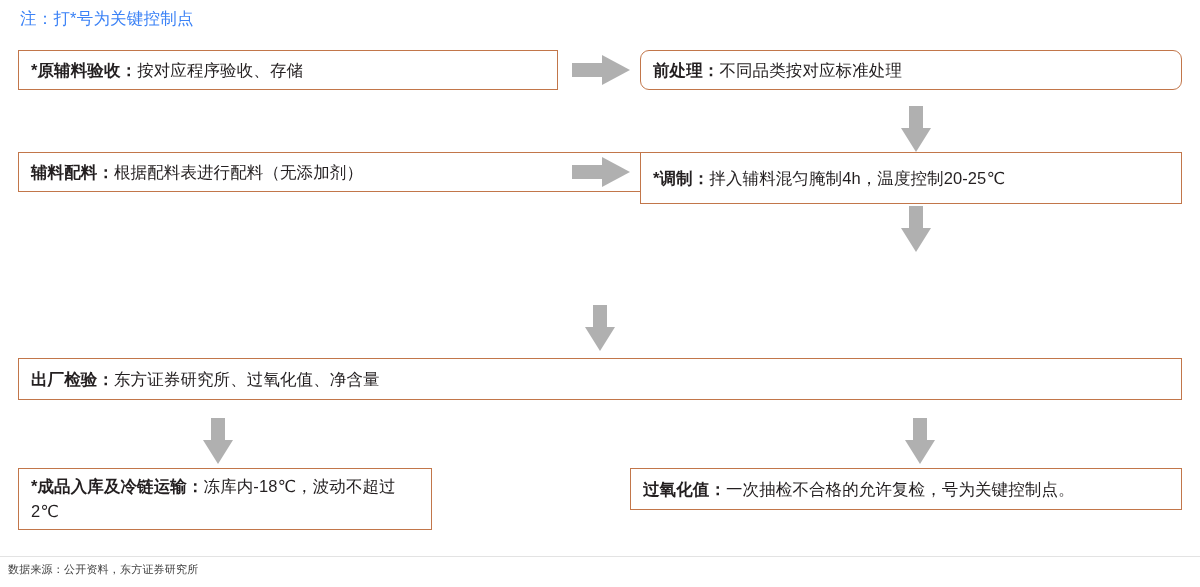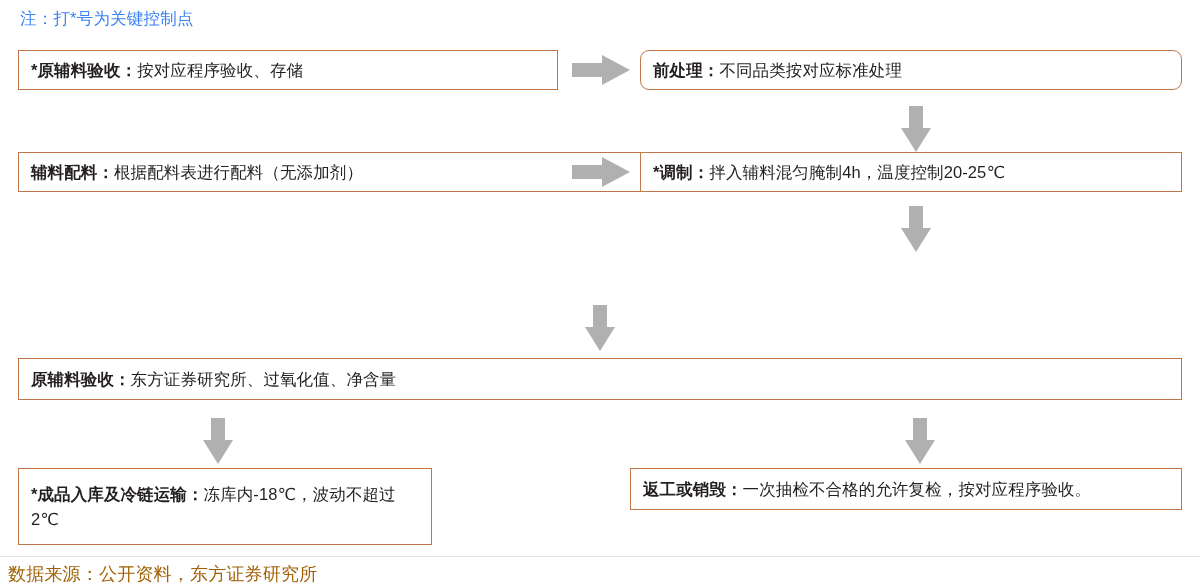--- a/index.html
+++ b/index.html
@@ -67,21 +67,21 @@
     border-bottom:15px solid transparent;
     border-left:28px solid #b0b0b0;
   }
 
   .footer-rule{
     position:absolute;left:0;right:0;top:556px;
     height:1px;background:#e3e3e3;
   }
   .footer{
     position:absolute;left:8px;top:562px;
-    font-size:18px;color:#a16207;letter-spacing:.2px;
+    font-size:11px;color:#404040;letter-spacing:.2px;
     white-space:nowrap;
   }
 </style>
 </head>
 <body>
 
 <div id="canvas">
 
   <div class="note">注：打*号为关键控制点</div>
 
@@ -111,61 +111,61 @@
     <span class="txt">
       <b>辅料配料：</b><span>根据配料表进行配料（无添加剂）</span>
     </span>
   </div>
 
   <div class="arrow arrow-right" style="left:572px;top:157px;">
     <div class="shaft"></div>
     <div class="head"></div>
   </div>
 
-  <div class="box" style="left:640px;top:152px;width:542px;height:40px;">
+  <div class="box" style="left:640px;top:152px;width:542px;height:52px;">
     <span class="txt">
       <b>*调制：</b><span>拌入辅料混匀腌制4h，温度控制20-25℃</span>
     </span>
   </div>
 
   <div class="arrow arrow-down" style="left:901px;top:206px;">
     <div class="shaft"></div>
     <div class="head"></div>
   </div>
 
 
   <div class="arrow arrow-down" style="left:585px;top:305px;">
     <div class="shaft"></div>
     <div class="head"></div>
   </div>
 
   <div class="box" style="left:18px;top:358px;width:1164px;height:42px;">
     <span class="txt">
-      <b>原辅料验收：</b><span>东方证券研究所、过氧化值、净含量</span>
+      <b>出厂检验：</b><span>东方证券研究所、过氧化值、净含量</span>
     </span>
   </div>
 
   <div class="arrow arrow-down" style="left:203px;top:418px;">
     <div class="shaft"></div>
     <div class="head"></div>
   </div>
 
   <div class="arrow arrow-down" style="left:905px;top:418px;">
     <div class="shaft"></div>
     <div class="head"></div>
   </div>
 
-  <div class="box" style="left:18px;top:468px;width:414px;height:77px;">
+  <div class="box" style="left:18px;top:468px;width:414px;height:62px;">
     <span class="txt">
       <b>*成品入库及冷链运输：</b><span>冻库内-18℃，波动不超过2℃</span>
     </span>
   </div>
 
   <div class="box" style="left:630px;top:468px;width:552px;height:42px;">
     <span class="txt">
-      <b>返工或销毁：</b><span>一次抽检不合格的允许复检，按对应程序验收。</span>
+      <b>过氧化值：</b><span>一次抽检不合格的允许复检，号为关键控制点。</span>
     </span>
   </div>
 
   <div class="footer-rule"></div>
   <div class="footer">数据来源：公开资料，东方证券研究所</div>
 
 </div>
 
 </body></html>

